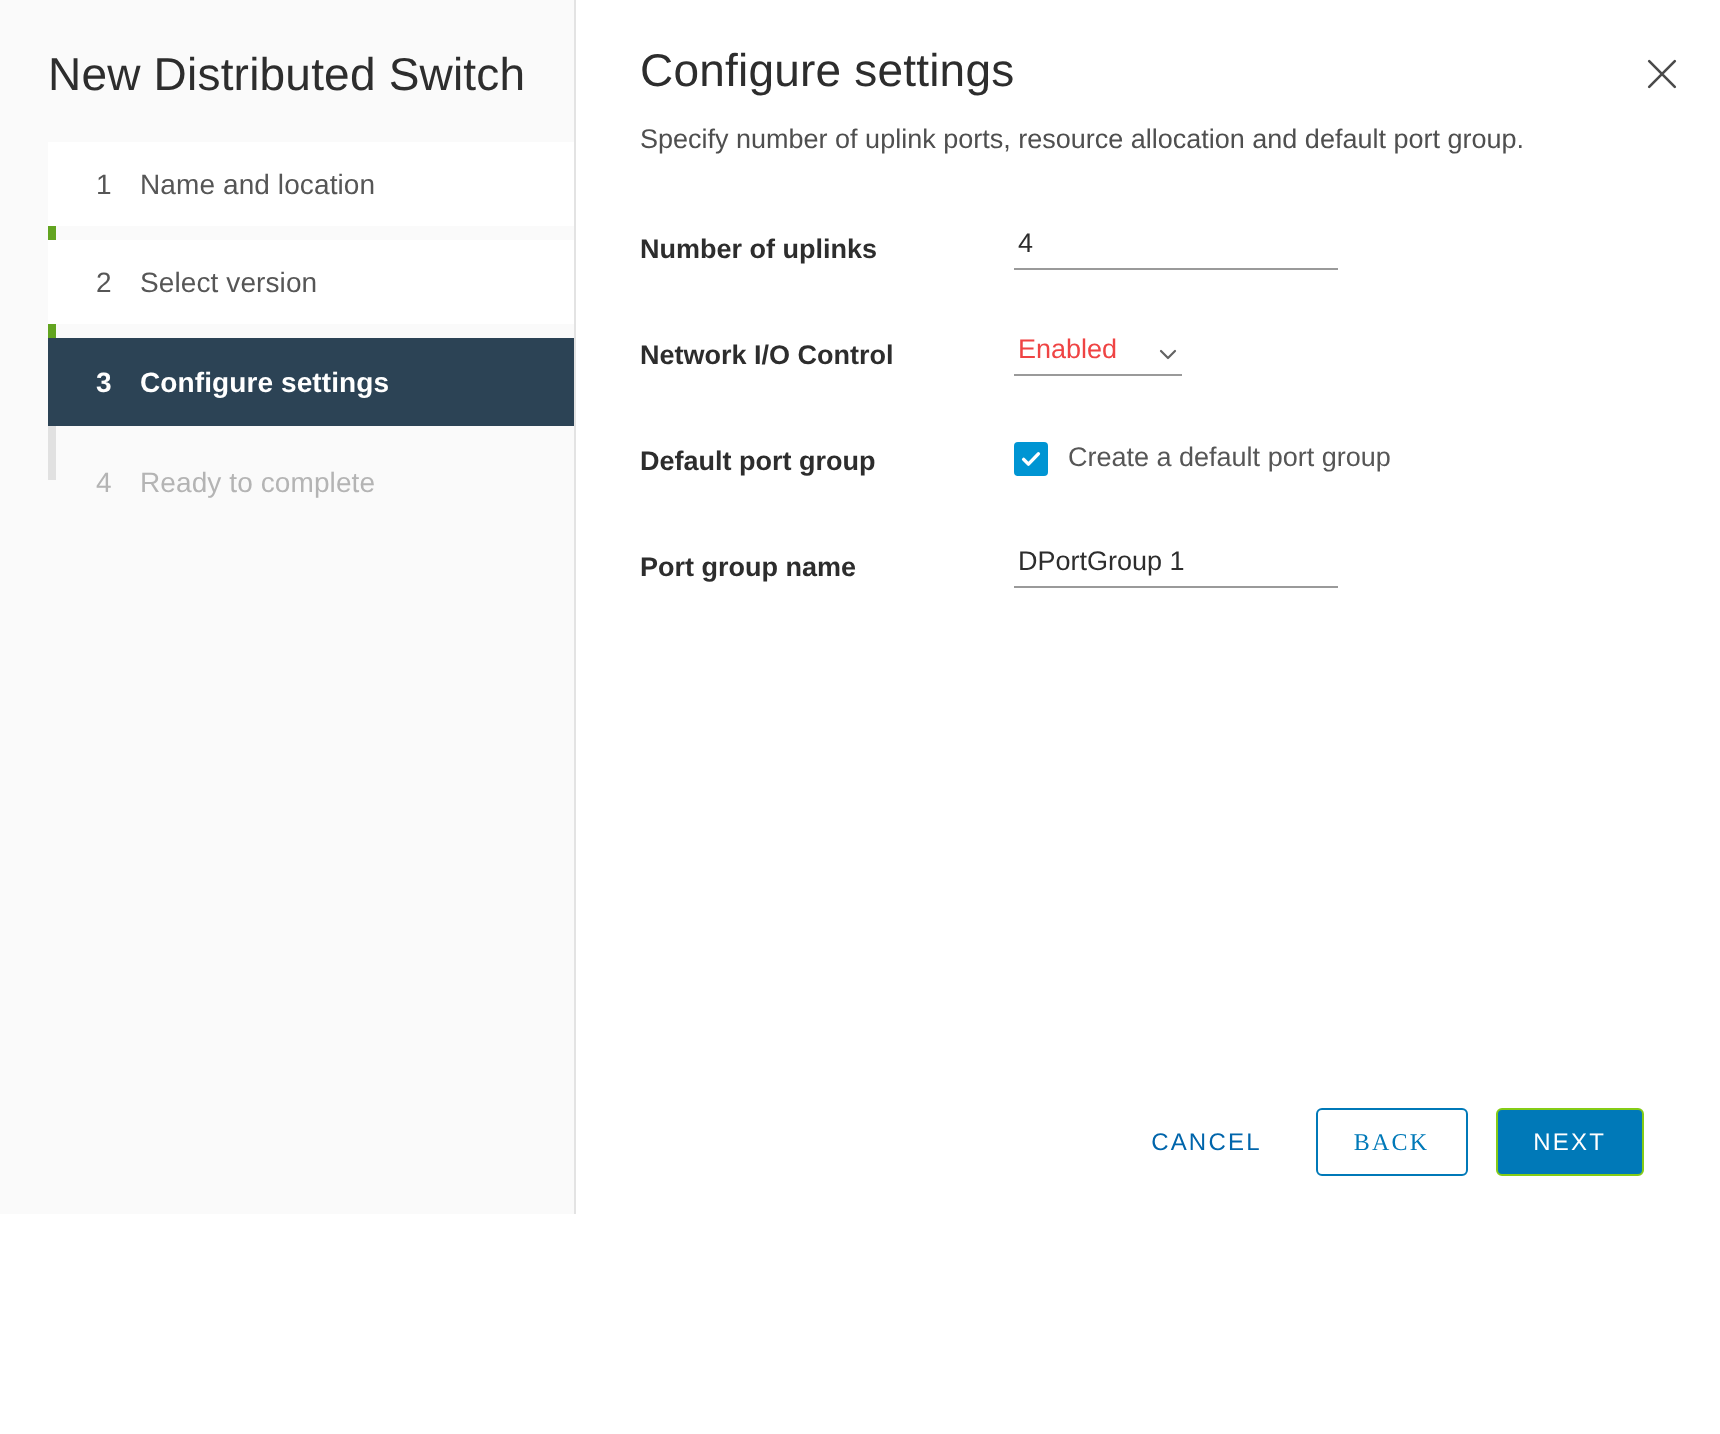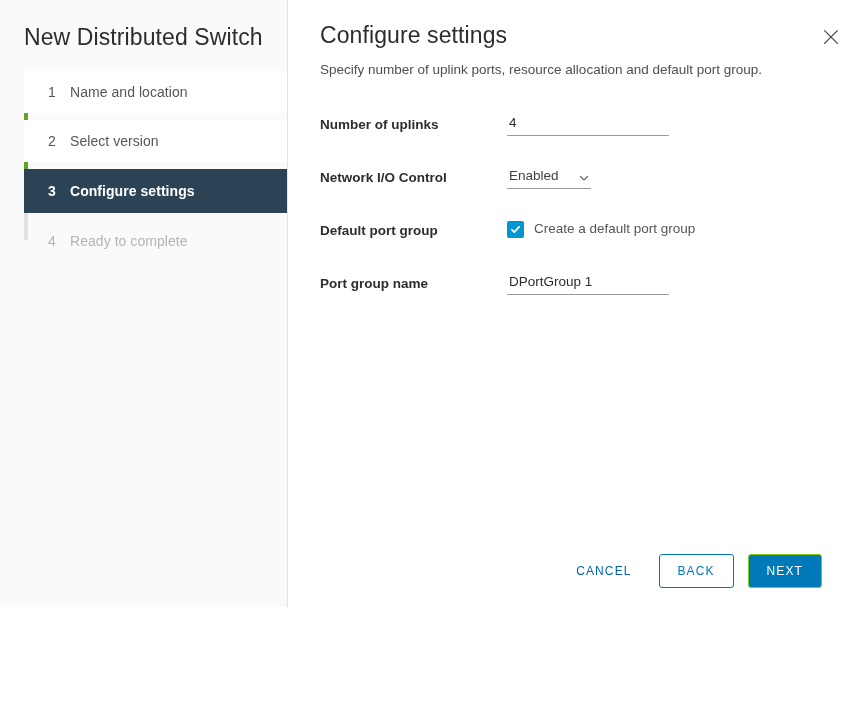--- a/index.html
+++ b/index.html
@@ -183,21 +183,21 @@
     display: inline-block;
     width: 84px;
     border-bottom: 1px solid #9a9a9a;
   }
   .select-input {
     width: 100%;
     border: none;
     background: transparent;
     font-family: "Liberation Sans", sans-serif;
     font-size: 13.5px;
-    color: #404040;
+    color: #ef4444;
     padding: 0 16px 5px 2px;
     outline: none;
     appearance: none;
     -webkit-appearance: none;
     cursor: pointer;
     box-sizing: border-box;
   }
   .select-caret {
     position: absolute;
     right: 1px;
@@ -264,20 +264,21 @@
     padding: 0 12px;
     min-width: 64px;
   }
   .btn-outline {
     background: #ffffff;
     border: 1px solid #0079b8;
     color: #0079b8;
     padding: 0 18px;
     min-width: 72px;
     margin-left: 14px;
+    font-family: Liberation Serif, serif;
   }
   .btn-solid {
     background: #0079b8;
     border: 1px solid #84cc16;
     color: #ffffff;
     padding: 0 18px;
     min-width: 72px;
     margin-left: 14px;
   }
 </style>

